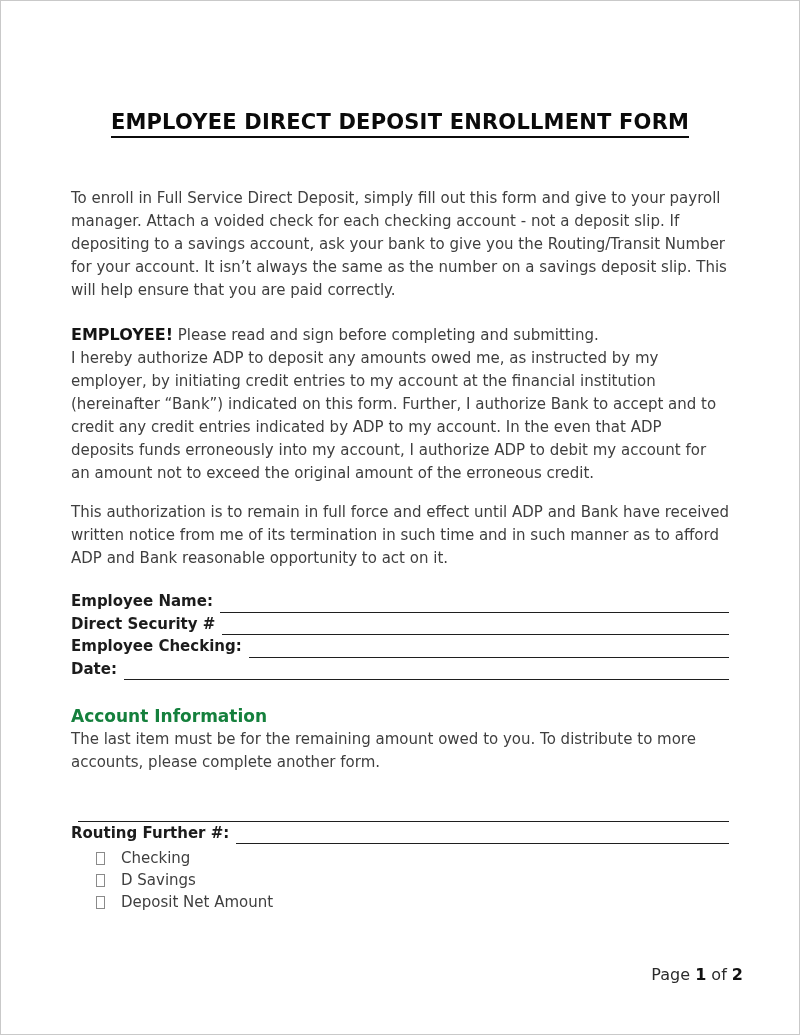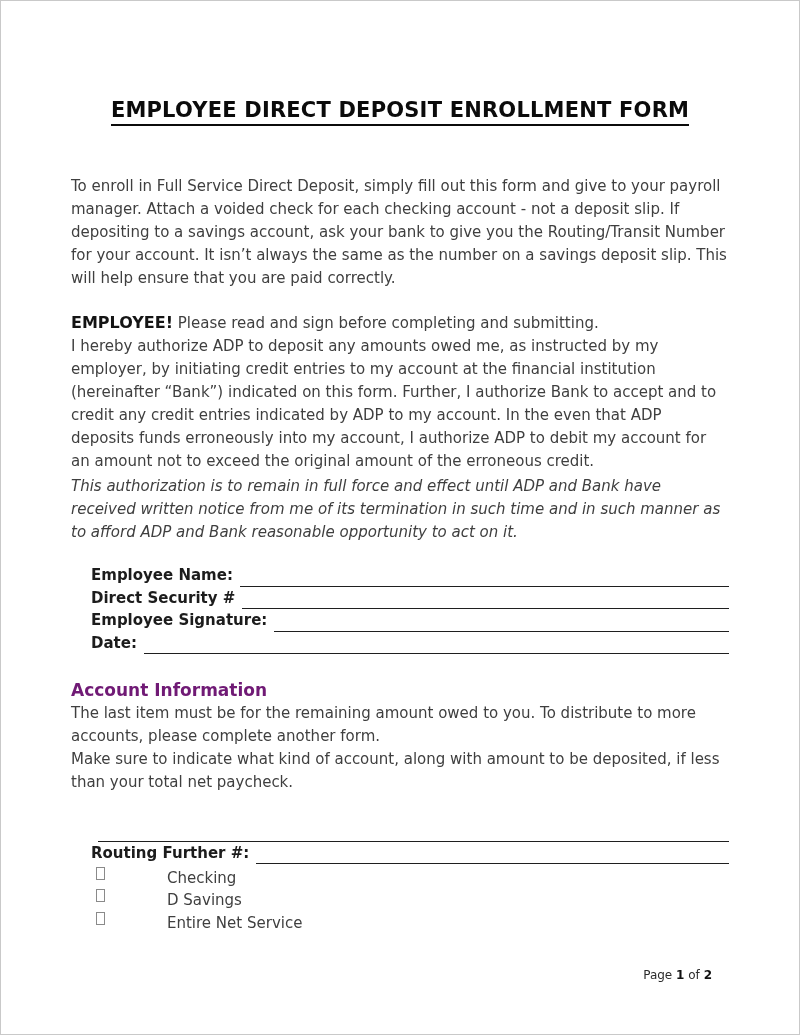--- a/index.html
+++ b/index.html
@@ -6,21 +6,21 @@
   html, body { background: #ffffff; }
   body {
     font-family: "DejaVu Sans", "Liberation Sans", sans-serif;
   }
   .page {
     position: relative;
     width: 800px;
     height: 1035px;
     background: #ffffff;
     border: 1px solid #c9c9c9;
-    padding: 4px 70px;
+    padding: 16px 70px;
     overflow: hidden;
     color: #3f3f3f;
     font-size: 15px;
     line-height: 23px;
   }
   
   .title-wrap {
     margin-top: 92px;
     text-align: center;
   }
@@ -35,76 +35,74 @@
     padding-bottom: 1px;
   }
   
   .intro { margin-top: 49px; }
   .important-block { margin-top: 21px; }
   .important-label {
     font-weight: 700;
     font-size: 16px;
     color: #141414;
   }
-  .auth-para2 { margin-top: 2px; font-style: italic; }
+  .auth-para2 { margin-top: 16px; }
   
   .fields { margin-top: 20px; }
   .field-row {
     display: flex;
     align-items: flex-end;
     height: 22.5px;
-    margin-left: 20px;
   }
   .field-label {
     font-weight: 700;
     color: #1c1c1c;
     white-space: nowrap;
     line-height: 22.5px;
   }
   .field-line {
     flex: 1;
     border-bottom: 1.5px solid #1f1f1f;
     margin-left: 7px;
     height: 18px;
   }
   
   .section-heading {
     margin-top: 24px;
     font-size: 17px;
     line-height: 24px;
     font-weight: 700;
-    color: #701a75;
+    color: #15803d;
   }
   .account-fields { margin-top: 25px; }
   
   .checkbox-list {
     margin-top: 3px;
     padding-left: 25px;
   }
   .checkbox-row {
     display: flex;
-    align-items: flex-start;
+    align-items: center;
     height: 22.3px;
-    gap: 46px;
   }
   .checkbox-box {
     display: inline-block;
     width: 9px;
     height: 13px;
     border: 1.2px solid #8a8a8a;
     margin-right: 16px;
     flex: 0 0 auto;
   }
   .checkbox-label { color: #3f3f3f; }
   
   .footer {
     position: absolute;
     top: 966px;
-    right: 87px;
-    font-size: 12px;
+    right: 56px;
+    font-size: 16px;
     line-height: 16px;
     color: #2b2b2b;
   }
   .footer b { color: #111; }
 </style>
 </head>
 <body>
 
 <div class="page">
 
@@ -123,32 +121,31 @@
   <div class="fields">
     <div class="field-row">
       <span class="field-label">Employee Name:</span>
       <span class="field-line"></span>
     </div>
     <div class="field-row">
       <span class="field-label">Direct Security #</span>
       <span class="field-line"></span>
     </div>
     <div class="field-row">
-      <span class="field-label">Employee Signature:</span>
+      <span class="field-label">Employee Checking:</span>
       <span class="field-line"></span>
     </div>
     <div class="field-row">
       <span class="field-label">Date:</span>
       <span class="field-line"></span>
     </div>
   </div>
 
   <h2 class="section-heading">Account Information</h2>
   <p>The last item must be for the remaining amount owed to you. To distribute to more accounts, please complete another form.</p>
-  <p>Make sure to indicate what kind of account, along with amount to be deposited, if less than your total net paycheck.</p>
 
   <div class="fields account-fields">
     <div class="field-row">
       <span class="field-line"></span>
     </div>
     <div class="field-row">
       <span class="field-label">Routing Further #:</span>
       <span class="field-line"></span>
     </div>
   </div>
@@ -157,19 +154,19 @@
     <div class="checkbox-row">
       <span class="checkbox-box"></span>
       <span class="checkbox-label">Checking</span>
     </div>
     <div class="checkbox-row">
       <span class="checkbox-box"></span>
       <span class="checkbox-label">D Savings</span>
     </div>
     <div class="checkbox-row">
       <span class="checkbox-box"></span>
-      <span class="checkbox-label">Entire Net Service</span>
+      <span class="checkbox-label">Deposit Net Amount</span>
     </div>
   </div>
 
   <div class="footer"><span>Page </span><b>1</b><span> of </span><b>2</b></div>
 
 </div>
 
 </body></html>

